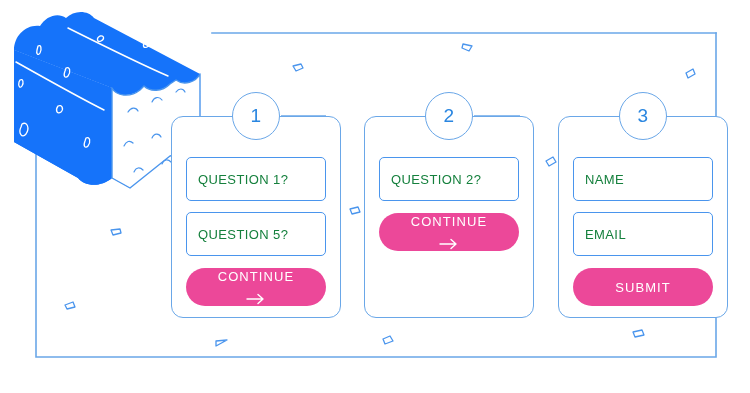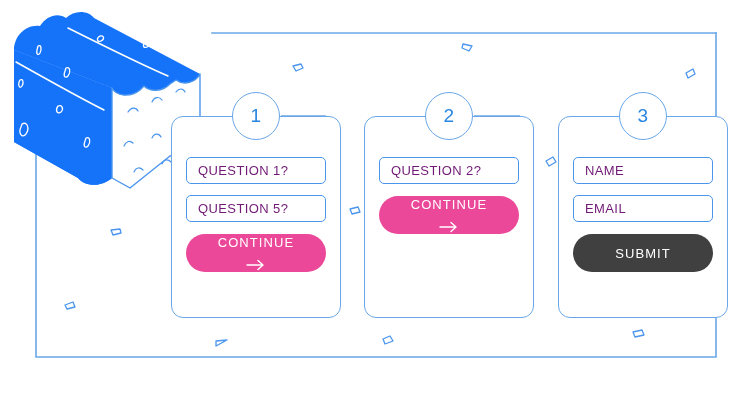--- a/index.html
+++ b/index.html
@@ -82,29 +82,29 @@
   }
 
   .card-body {
     position: absolute;
     left: 14px;
     right: 14px;
     top: 40px;
   }
 
   .field {
-    height: 27px;
+    height: 44px;
     border: 1.6px solid #4a95ed;
     border-radius: 5px;
     box-sizing: border-box;
     display: flex;
     align-items: center;
     padding-left: 11px;
     margin-bottom: 11px;
-    color: #701a75;
+    color: #15803d;
     font-size: 13px;
     letter-spacing: 0.4px;
     font-family: "Liberation Sans Narrow", "Liberation Sans", sans-serif;
     font-stretch: condensed;
     background: #ffffff;
   }
 
   .cta {
     height: 38px;
     border-radius: 19px;
@@ -115,21 +115,21 @@
     justify-content: center;
     gap: 9px;
     margin-top: 12px;
     color: #ffffff;
     font-size: 13px;
     letter-spacing: 1.1px;
     font-family: "Liberation Sans Narrow", "Liberation Sans", sans-serif;
     cursor: pointer;
   }
   .cta.primary { background: #ec4899; flex-direction: column; }
-  .cta.submit  { background: #404040; }
+  .cta.submit  { background: #ec4899; }
 
   .arrow-ico {
     display: inline-block;
     width: 20px;
     height: 12px;
   }
 </style>
 </head>
 <body>
 

